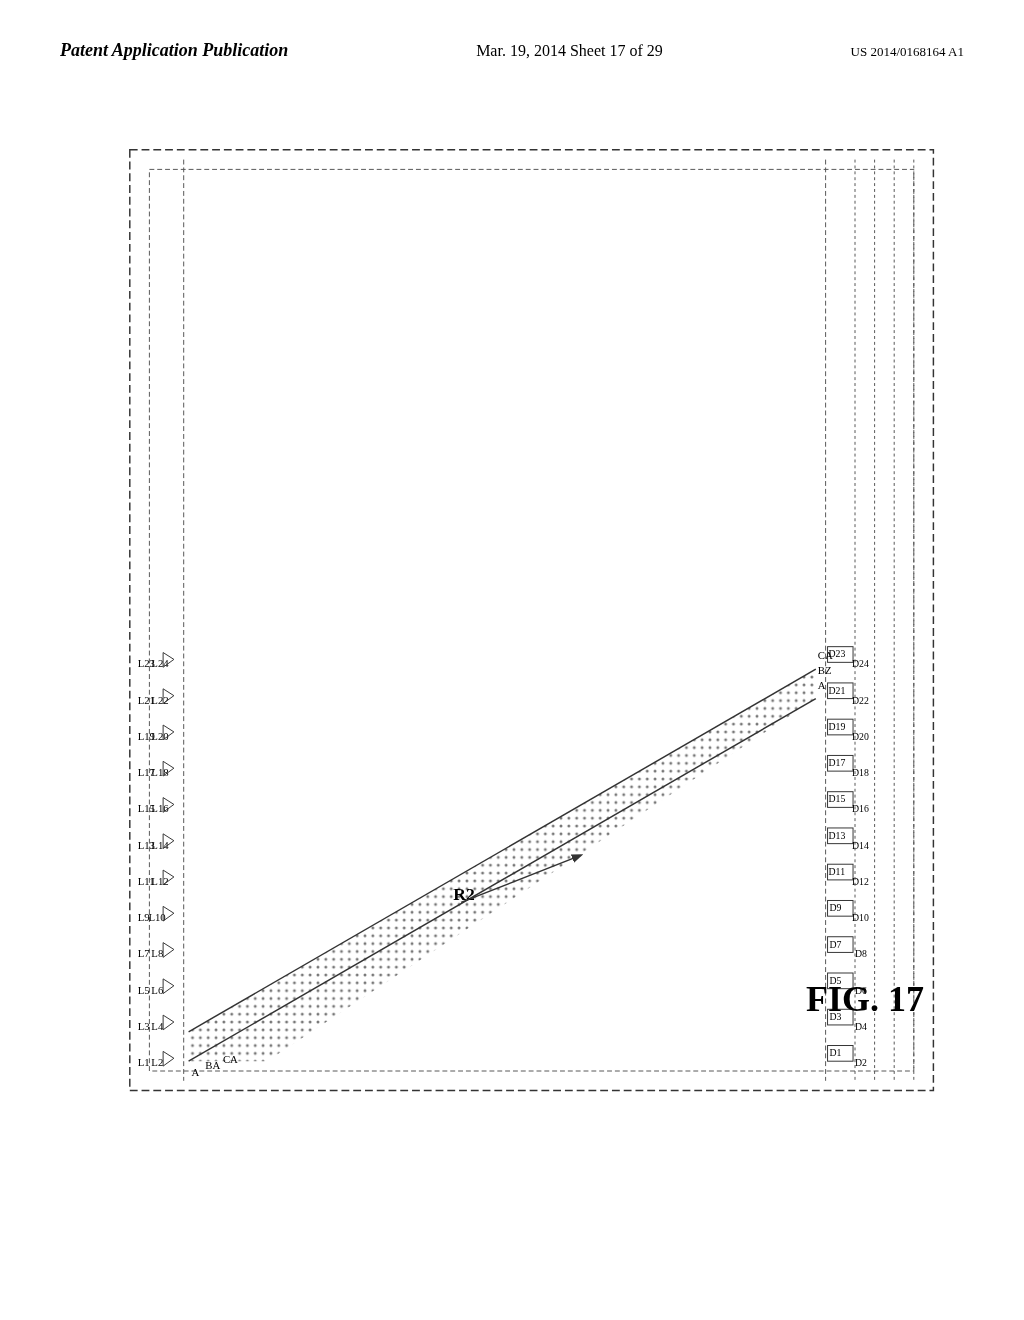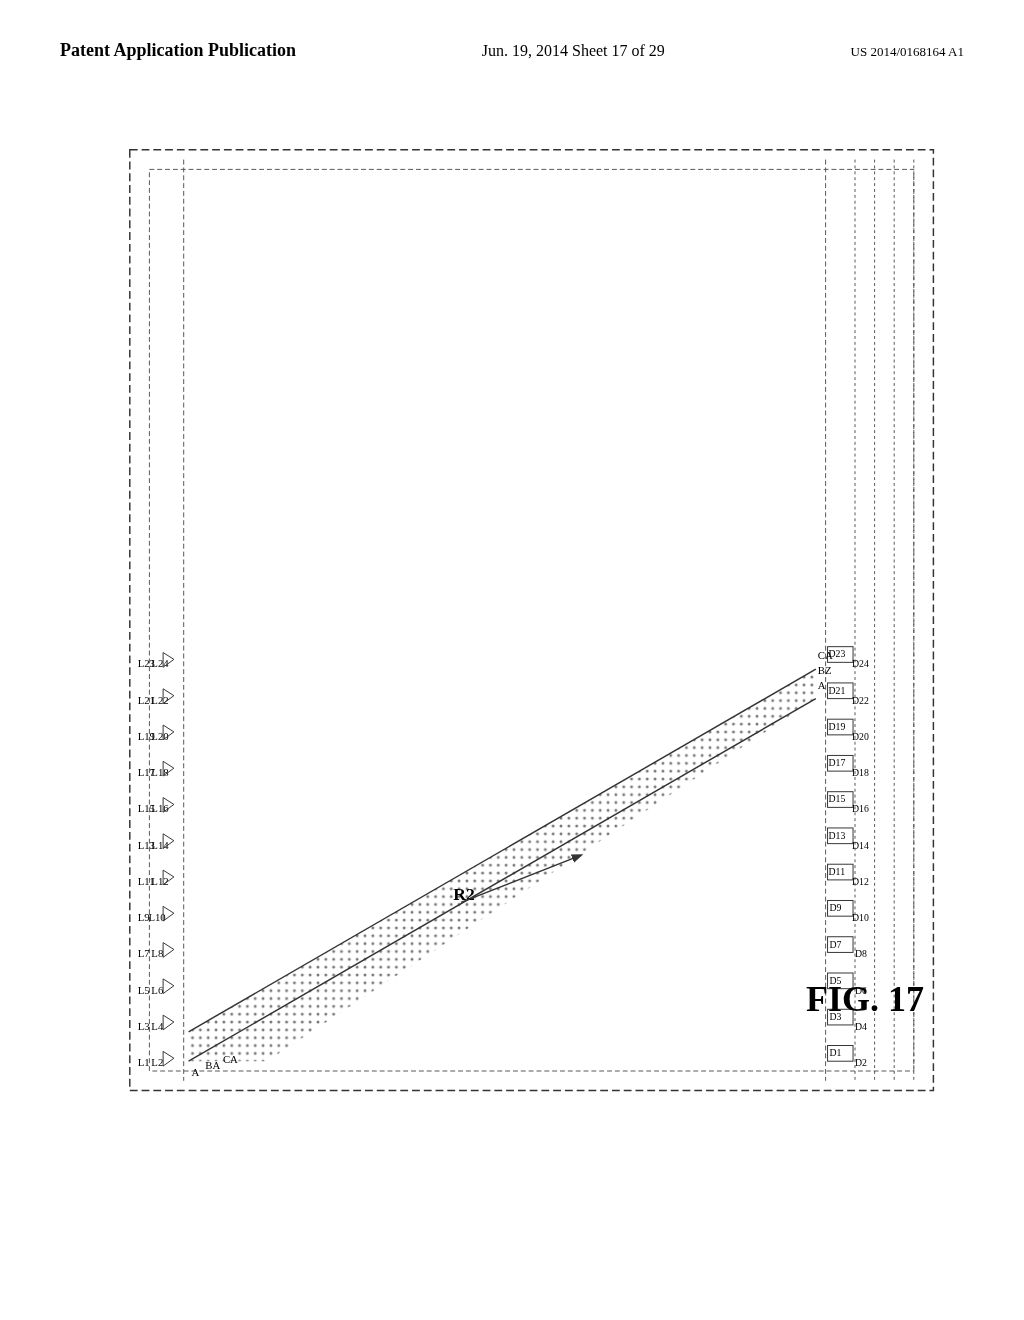--- a/index.html
+++ b/index.html
@@ -18,20 +18,21 @@
       top: 40px;
       left: 60px;
       right: 60px;
       display: flex;
       justify-content: space-between;
       align-items: baseline;
     }
     .header-left {
       font-size: 18px;
       font-weight: bold;
+      font-style: italic;
     }
     .header-center {
       font-size: 16px;
     }
     .header-right {
       font-size: 13px;
     }
 
     
     .diagram-area {
@@ -56,21 +57,21 @@
       font-size: 36px;
       font-weight: bold;
       text-align: right;
     }
   </style>
 </head>
 <body>
 
 <div class="header">
   <span class="header-left">Patent Application Publication</span>
-  <span class="header-center">Jun. 19, 2014  Sheet 17 of 29</span>
+  <span class="header-center">Mar. 19, 2014  Sheet 17 of 29</span>
   <span class="header-right">US 2014/0168164 A1</span>
 </div>
 
 <div class="diagram-area">
   <svg class="diagram-svg" viewBox="0 0 900 1000" xmlns="http://www.w3.org/2000/svg">
 
     <rect x="60" y="10" width="820" height="960" fill="none" stroke="#333" stroke-width="1.5" stroke-dasharray="8,4"></rect>
 
     <rect x="80" y="30" width="780" height="920" fill="none" stroke="#555" stroke-width="1" stroke-dasharray="5,3"></rect>
 

